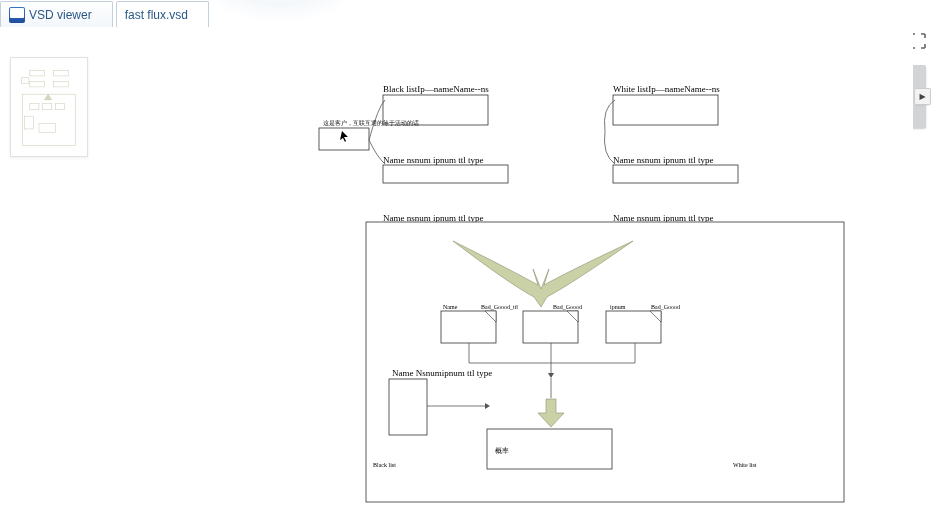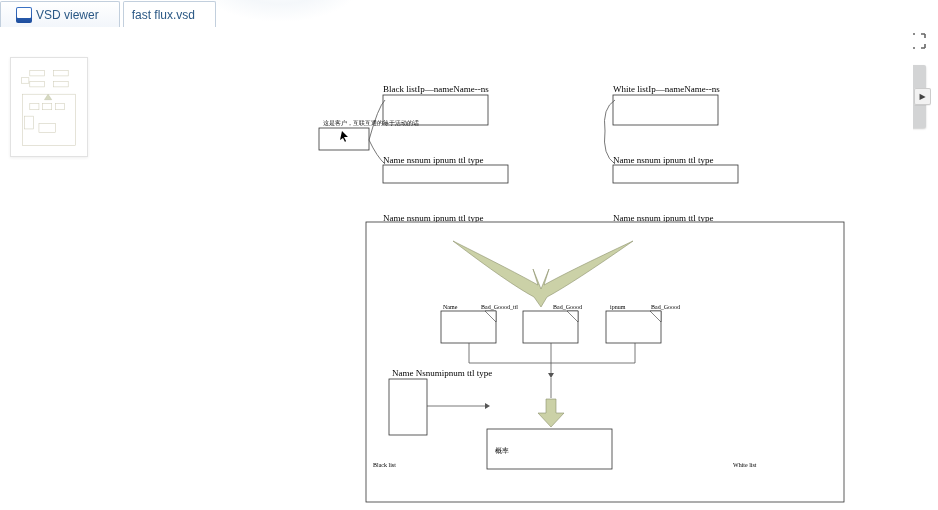--- a/index.html
+++ b/index.html
@@ -1,21 +1,21 @@
 <!DOCTYPE html>
 <html><head>
 <meta charset="utf-8">
 <style>
   * { box-sizing: border-box; }
   html, body { margin: 0; padding: 0; width: 938px; height: 510px; font-family: "Lucida Grande", "Segoe UI", sans-serif; background: #fff; overflow: hidden; }
   
   .tabs { position: absolute; left: 0; top: 0; width: 100%; height: 27px; display: flex; align-items: flex-end; }
   .tabs-bg { position: absolute; left: 0; right: 0; top: 0; height: 27px; background: radial-gradient(ellipse 120px 60px at 280px -20px, rgba(255,255,255,.6), rgba(220,230,240,.3) 40%, rgba(240,244,250,0) 70%), #fff; }
   .tab { position: relative; height: 26px; padding: 0 20px 0 8px; line-height: 26px; font-size: 12px; color: #2a5885; border: 1px solid #c2cfdd; border-bottom: 0; background: linear-gradient(#ffffff,#f2f6fb); border-radius: 2px 2px 0 0; margin-right: 3px; display: flex; align-items: center; }
-  .tab.main { padding-left: 15px; color: #2a5885; font-weight: 500; }
+  .tab.main { padding-left: 8px; color: #2a5885; font-weight: 500; }
   .tab.file { background: #fff; }
   .vsd-ico { width: 16px; height: 16px; margin-right: 4px; background: linear-gradient(#3b72c4,#1e4e9e); border-radius: 2px; position: relative; }
   .vsd-ico::before { content: ""; position: absolute; left: 1px; top: 1px; width: 14px; height: 10px; background: #fff; border-radius: 1px; }
   .vsd-ico::after { content: ""; position: absolute; left: 2px; bottom: 1px; font-size: 3px; }
 
   
   .stage { position: absolute; left: 0; top: 27px; right: 0; bottom: 0; background: #fff; }
   .fullscreen { position: absolute; top: 6px; right: 12px; width: 16px; height: 16px; color: #666; cursor: pointer; }
   .thumb { position: absolute; left: 10px; top: 30px; width: 78px; height: 100px; background: #fff; border: 1px solid #e2e2e2; box-shadow: 0 1px 3px rgba(0,0,0,.07); padding: 6px; }
   .thumb svg { width: 100%; height: 100%; }

